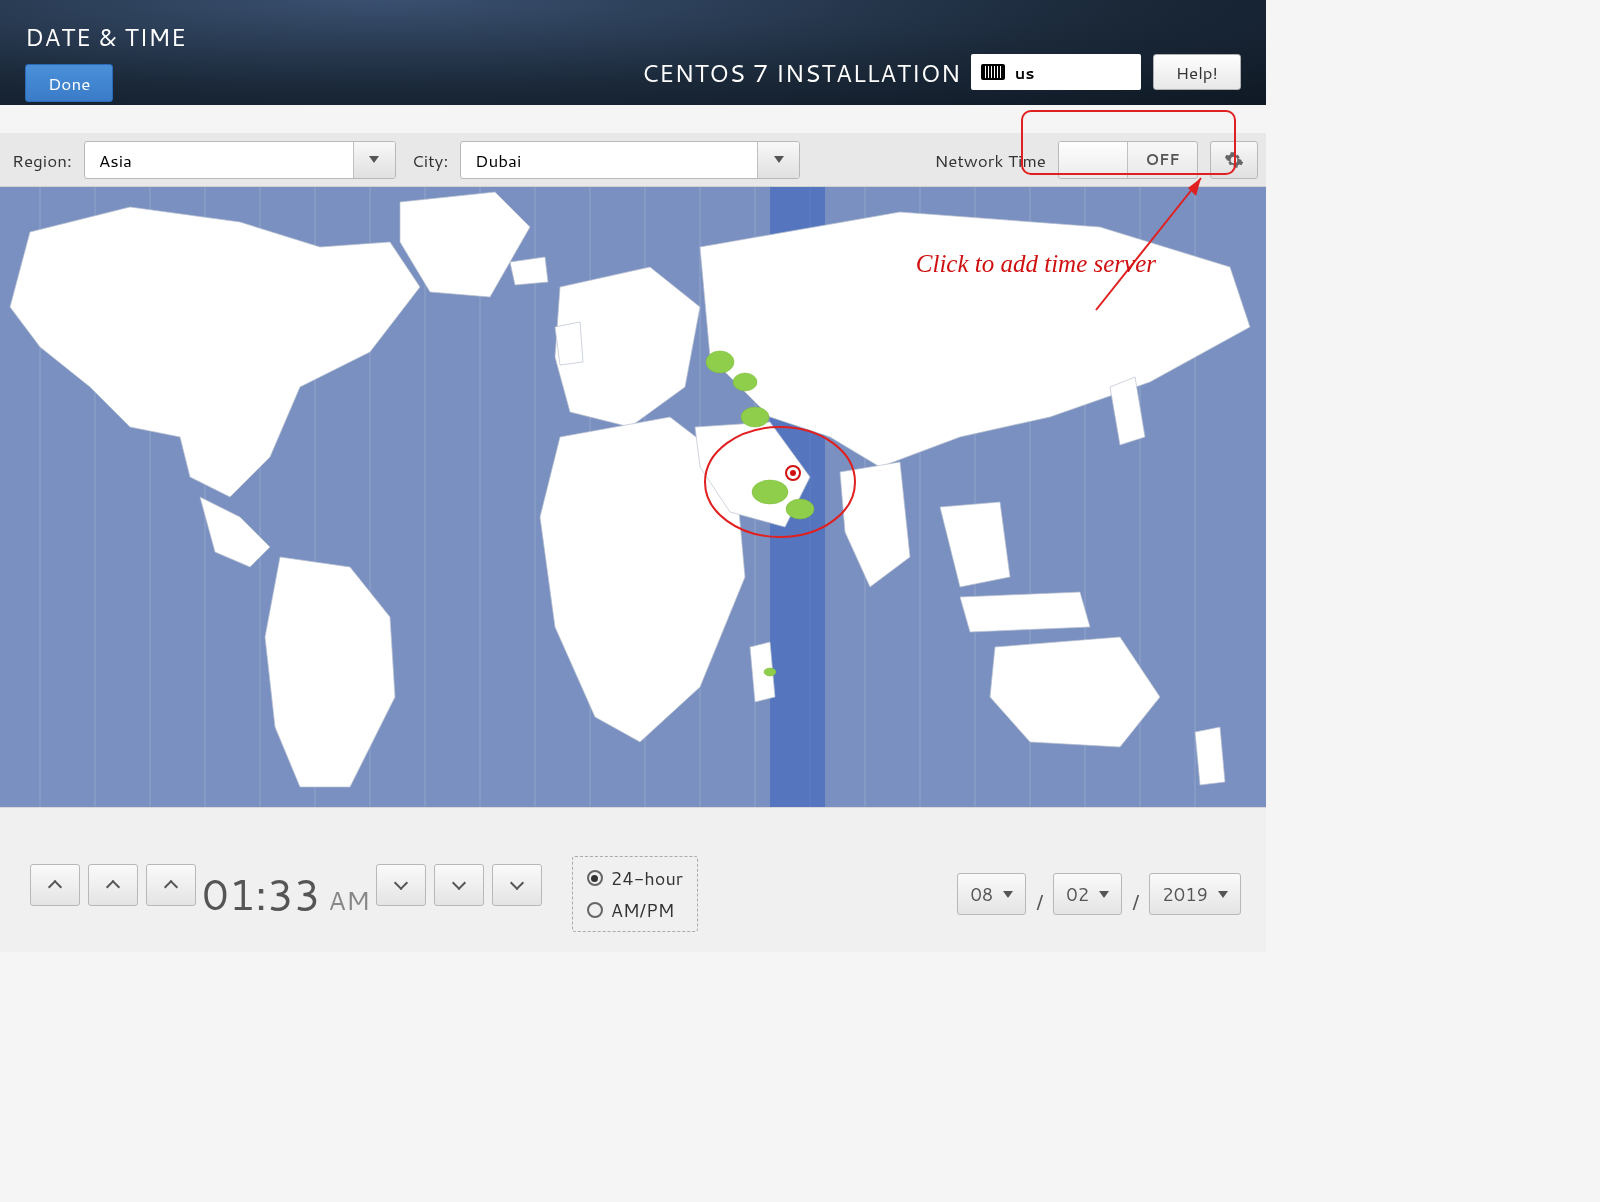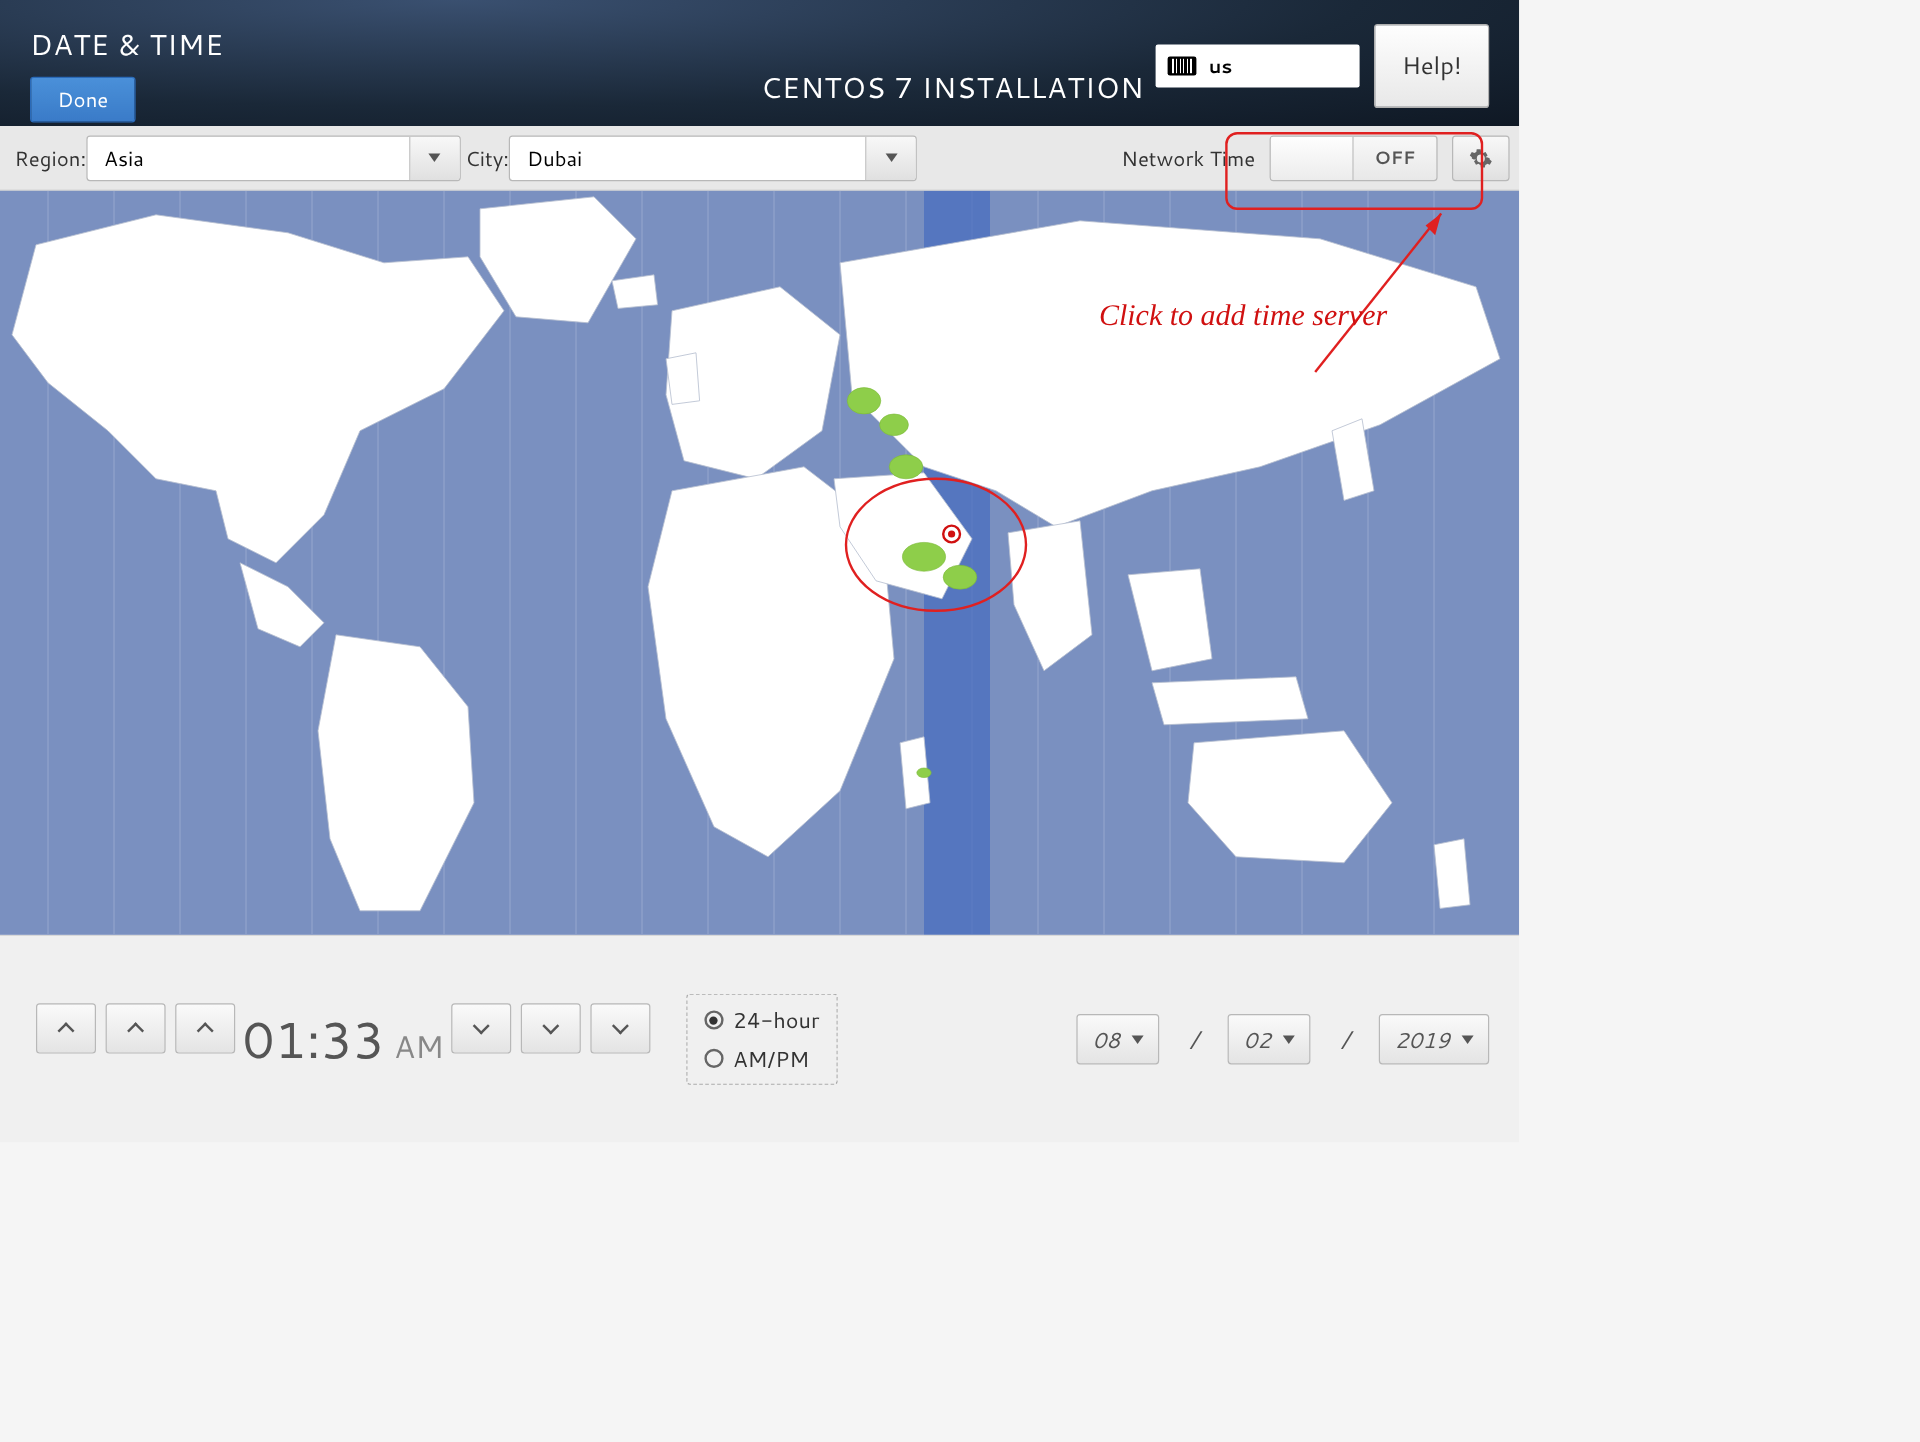--- a/index.html
+++ b/index.html
@@ -31,26 +31,26 @@
       background: white; height: 36px; width: 170px; display: flex; align-items: center;
       padding: 0 10px; gap: 10px; border-radius: 2px;
     }
     .kb-icon { width: 24px; height: 16px; background: #000; border-radius: 2px; position: relative; }
     .kb-icon::after { content: ""; position: absolute; left: 2px; right: 2px; top: 2px; bottom: 2px;
       background: repeating-linear-gradient(to right, #000 0 2px, #fff 2px 3px),
                   repeating-linear-gradient(to bottom, transparent 0 3px, #000 3px 4px); }
     .kb-label { color: #000; font-size: 16px; font-weight: bold; }
     .help-btn {
       background: linear-gradient(to bottom, #fefefe, #e8e8e8);
-      border: 1px solid #b0b0b0; color: #333; padding: 20px 22px; border-radius: 3px; font-size: 20px; cursor: pointer;
+      border: 1px solid #b0b0b0; color: #333; padding: 5px 22px; border-radius: 3px; font-size: 17px; cursor: pointer;
     }
 
     .controls-bar {
       height: 54px; background: #e8e8e8; display: flex; align-items: center; padding: 0 8px;
-      border-bottom: 1px solid #d0d0d0; 
+      border-bottom: 1px solid #d0d0d0; gap: 12px; margin-top: 28px;
     }
     .ctrl-label { font-size: 17px; color: #333; margin-left: 4px; }
     .dropdown {
       background: white; border: 1px solid #b8b8b8; border-radius: 3px; height: 38px;
       display: flex; align-items: center; position: relative; overflow: hidden;
     }
     .dropdown-text { padding: 0 14px; font-size: 17px; }
     .dropdown-arrow {
       width: 42px; height: 100%; border-left: 1px solid #c0c0c0;
       background: linear-gradient(to bottom, #f8f8f8, #e0e0e0);
@@ -111,21 +111,21 @@
     .time-value { font-size: 42px; color: #555; font-weight: 300; }
     .time-ampm { font-size: 26px; color: #888; }
     .format-box {
       border: 1px dashed #aaa; border-radius: 3px; padding: 8px 14px;
       display: flex; flex-direction: column; gap: 6px; margin-left: 10px;
     }
     .radio-row { display: flex; align-items: center; gap: 8px; font-size: 18px; color: #333; }
     .radio { width: 16px; height: 16px; border: 2px solid #666; border-radius: 50%; display: flex;
       align-items: center; justify-content: center; }
     .radio.selected::after { content: ""; width: 7px; height: 7px; background: #333; border-radius: 50%; }
-    .date-controls { margin-left: auto; display: flex; align-items: center; gap: 25px; font-size: 20px; color: #555; font-style: italic; }
+    .date-controls { margin-left: auto; display: flex; align-items: flex-end; gap: 10px; font-size: 20px; color: #555; }
     .date-dd {
       height: 42px; border: 1px solid #b8b8b8; border-radius: 3px;
       background: linear-gradient(to bottom, #fafafa, #e4e4e4);
       display: flex; align-items: center; padding: 0 12px; gap: 10px; cursor: pointer; font-size: 18px;
     }
     .triangle-down { width: 0; height: 0; border-left: 5px solid transparent; border-right: 5px solid transparent; border-top: 7px solid #555; }
     .chevron-up { width: 10px; height: 10px; border-left: 2px solid #555; border-top: 2px solid #555; transform: rotate(45deg); margin-top: 4px; }
     .chevron-down { width: 10px; height: 10px; border-left: 2px solid #555; border-top: 2px solid #555; transform: rotate(-135deg); margin-bottom: 4px; }
     .gear-icon-svg { width: 20px; height: 20px; }
   </style>

